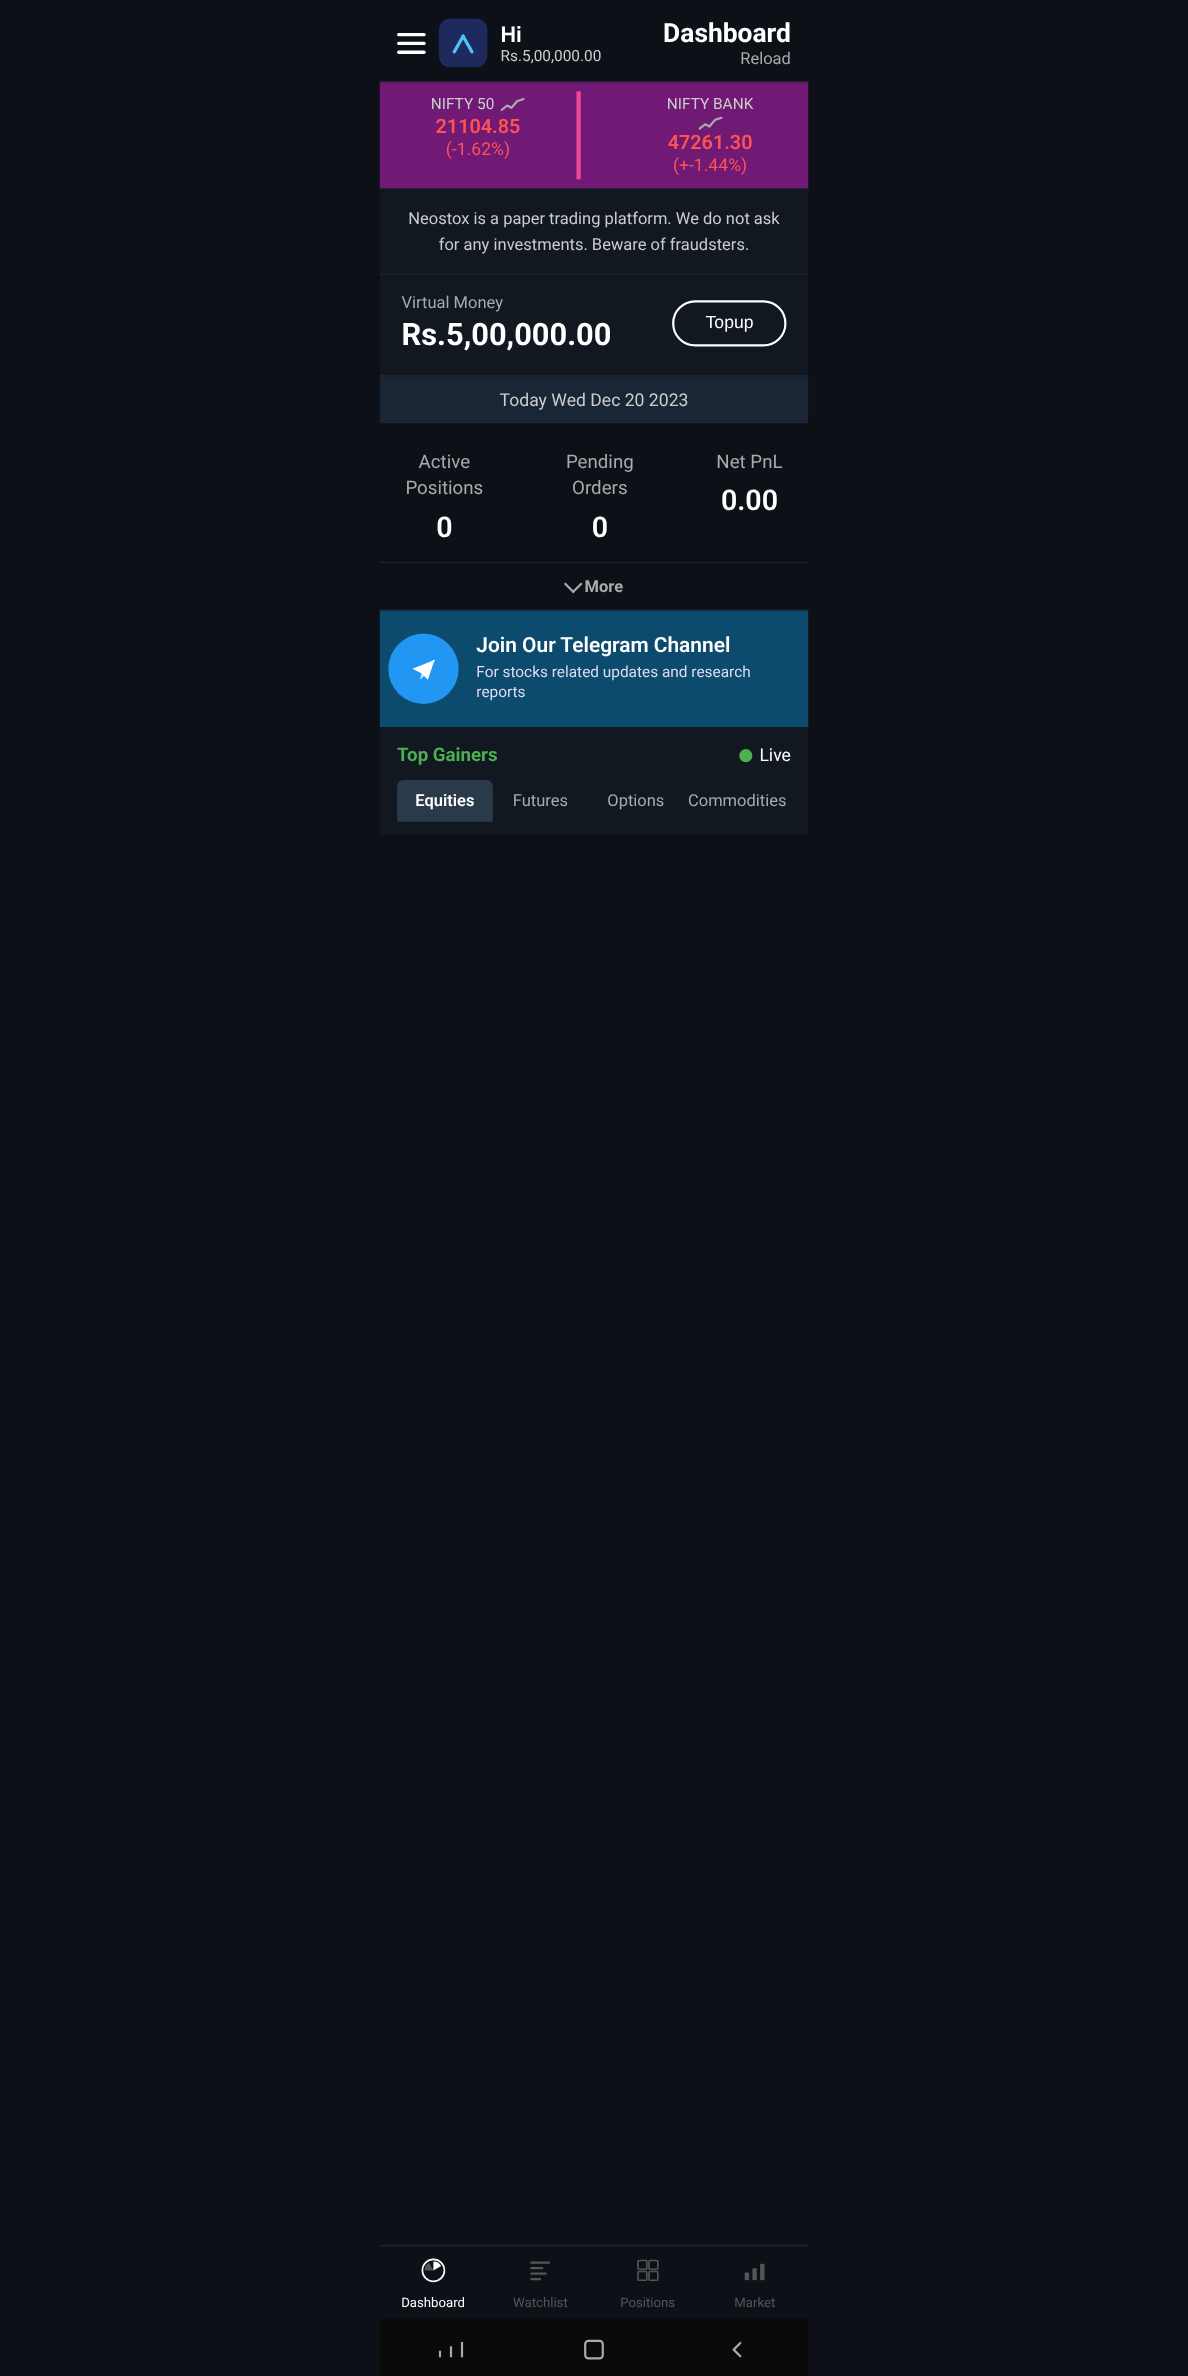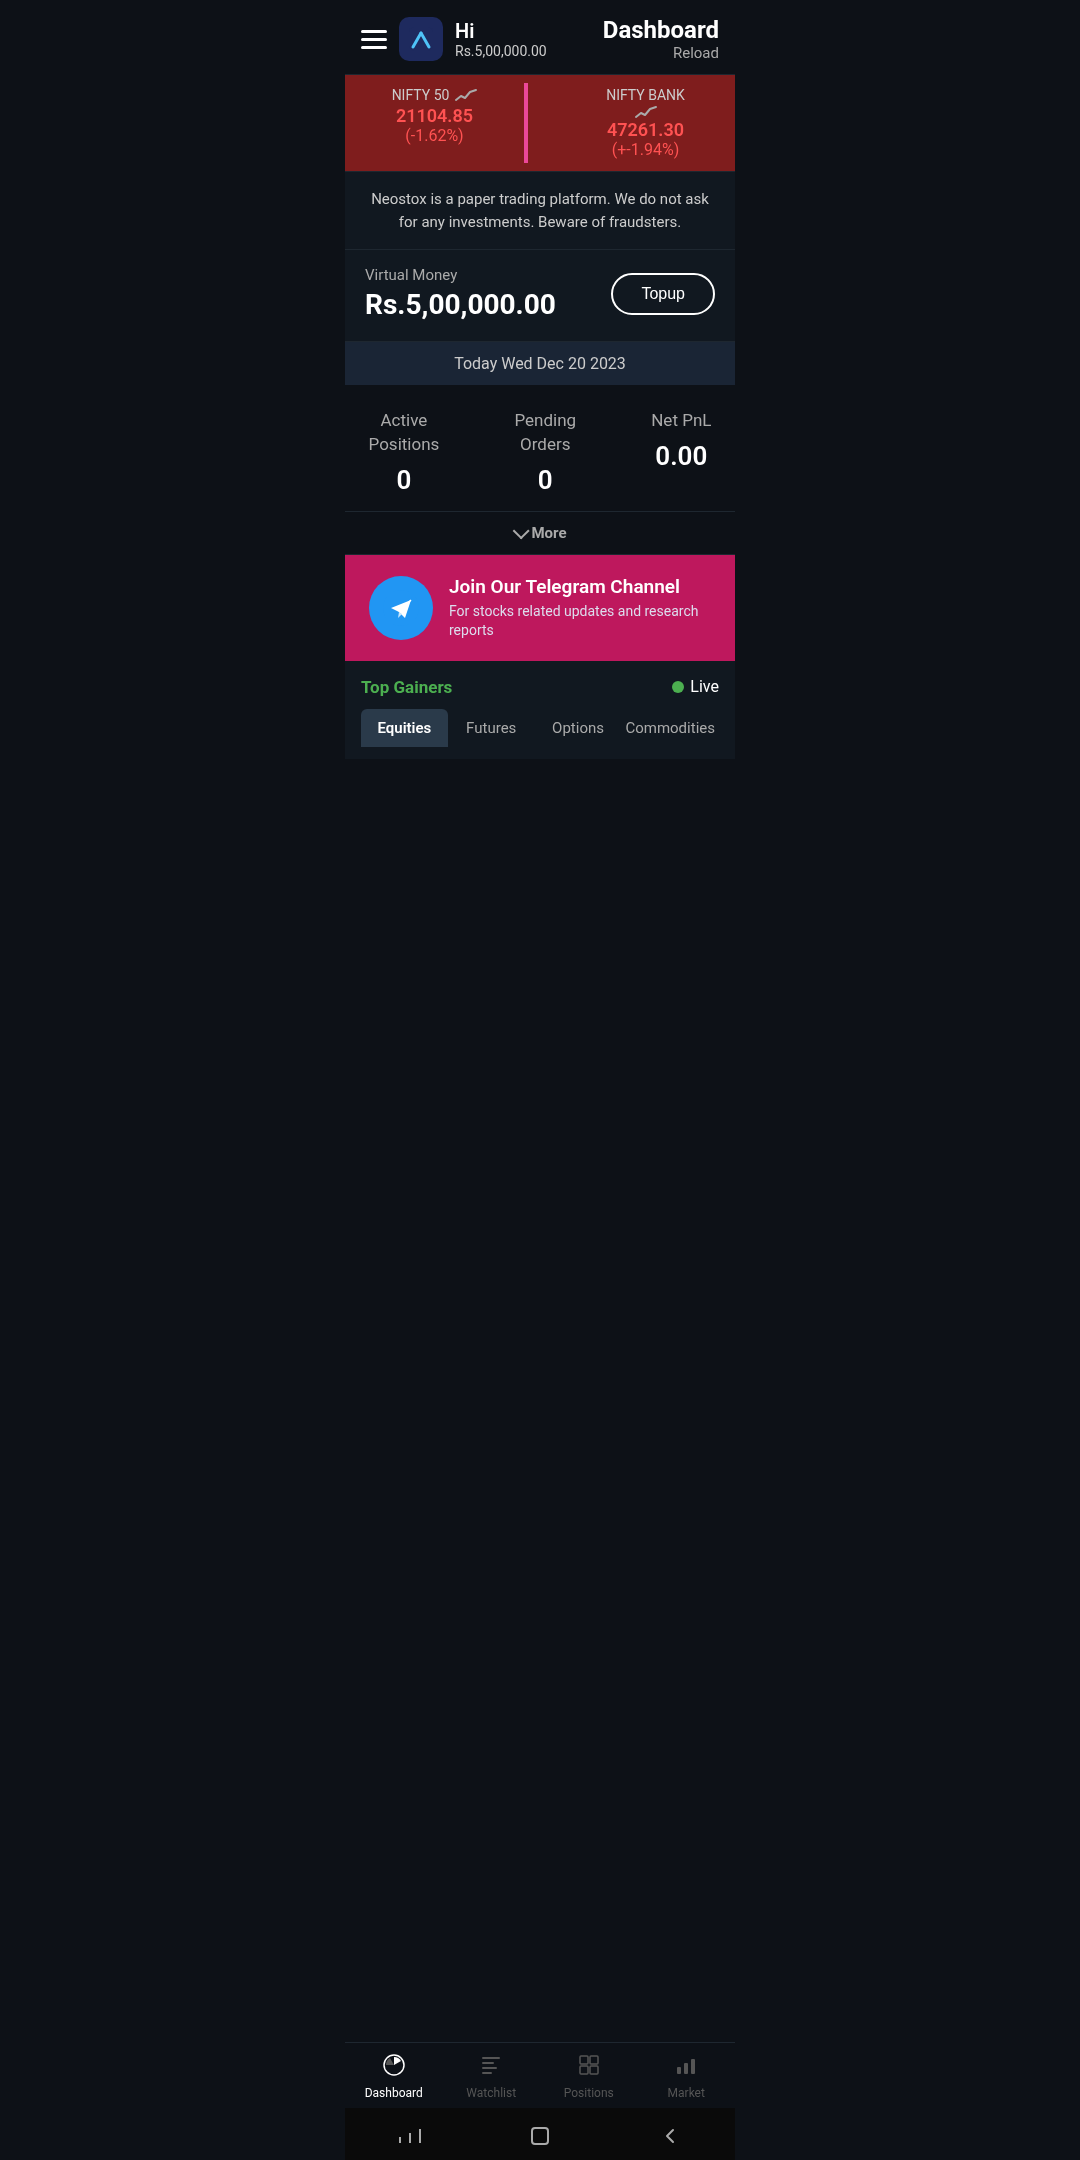--- a/index.html
+++ b/index.html
@@ -75,21 +75,21 @@
       color: #fff;
     }
     .header-right .reload {
       font-size: 15px;
       color: #aaa;
       cursor: pointer;
     }
 
     
     .ticker-bar {
-      background: #7f1d1d;
+      background: #701a75;
       border-top: 1px solid #1e2730;
       border-bottom: 1px solid #1e2730;
       display: flex;
       align-items: stretch;
       padding: 8px 0;
     }
     .ticker-item {
       flex: 1;
       display: flex;
       flex-direction: column;
@@ -215,22 +215,22 @@
       display: inline-block;
       width: 12px;
       height: 12px;
       border-right: 2px solid #aaa;
       border-bottom: 2px solid #aaa;
       transform: rotate(45deg) translateY(-3px);
     }
 
     
     .telegram-banner {
-      background: #be185d;
-      padding: 20px 24px;
+      background: #0c4a6e;
+      padding: 20px 8px;
       display: flex;
       align-items: center;
       gap: 16px;
       cursor: pointer;
     }
     .tg-icon {
       width: 64px;
       height: 64px;
       background: #2196f3;
       border-radius: 50%;
@@ -415,21 +415,21 @@
   <div class="ticker-item">
     <div class="ticker-label">
       <span>NIFTY BANK</span>
     </div>
     <div style="display:flex;align-items:center;gap:8px;">
       <svg class="ticker-chart-icon" viewBox="0 0 22 14" fill="none">
         <polyline points="1,12 6,8 10,10 15,4 21,2" stroke="#aaa" stroke-width="2" fill="none" stroke-linecap="round" stroke-linejoin="round"></polyline>
       </svg>
     </div>
     <div class="ticker-value">47261.30</div>
-    <div class="ticker-change">(+-1.94%)</div>
+    <div class="ticker-change">(+-1.44%)</div>
   </div>
 </div>
 
 <div class="disclaimer">
   <span>Neostox is a paper trading platform. We do not ask for any investments. Beware of fraudsters.</span>
 </div>
 
 <div class="virtual-money">
   <div class="vm-left">
     <div class="vm-label">Virtual Money</div>

